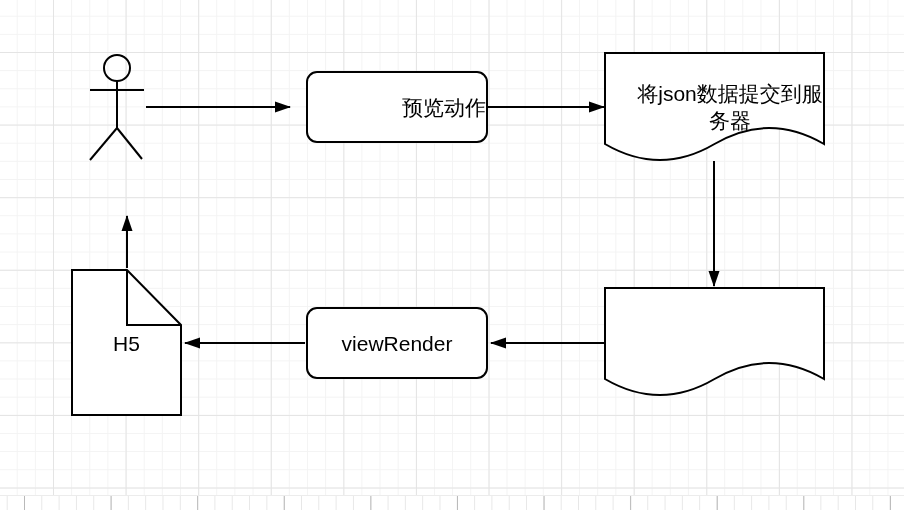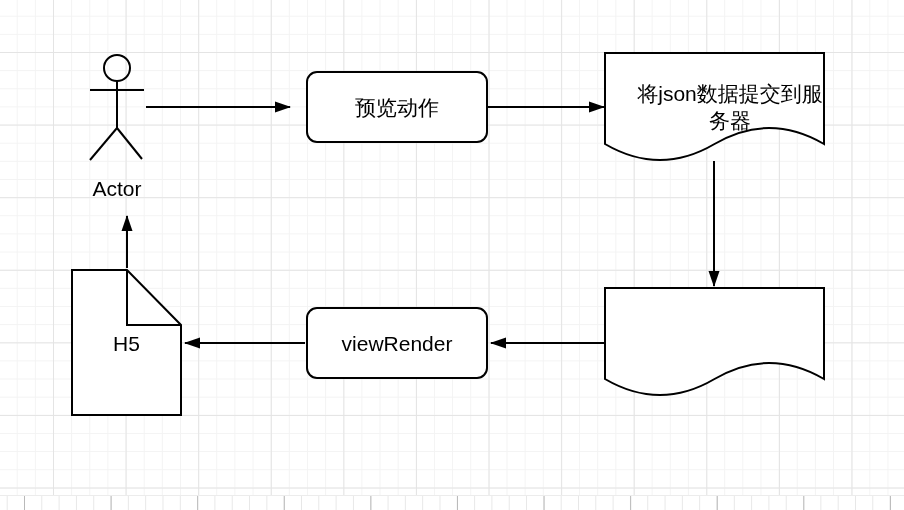--- a/index.html
+++ b/index.html
@@ -102,23 +102,22 @@
     </g>
 
     <line class="line-stroke" x1="146" y1="107" x2="290" y2="107" marker-end="url(#arrowhead)"></line>
     <line class="line-stroke" x1="488" y1="107" x2="604" y2="107" marker-end="url(#arrowhead)"></line>
     <line class="line-stroke" x1="714" y1="161" x2="714" y2="286" marker-end="url(#arrowhead)"></line>
     <line class="line-stroke" x1="604" y1="343" x2="491" y2="343" marker-end="url(#arrowhead)"></line>
     <line class="line-stroke" x1="305" y1="343" x2="185" y2="343" marker-end="url(#arrowhead)"></line>
     <line class="line-stroke" x1="127" y1="268" x2="127" y2="216" marker-end="url(#arrowhead)"></line>
   </svg>
 
-  <div class="node-label" style="left:67px; top:175px; width:100px;">Actor</div>
 
-  <div class="node-label flex-center" style="left:307px; top:72px; width:180px; height:70px;">预览动作</div>
+  <div class="node-label flex-center" style="left:307px; top:72px; width:180px; height:70px;padding-left:47px;">预览动作</div>
 
   <div class="node-label" style="left:605px; top:80px; width:250px;">将json数据提交到服
 务器</div>
 
 
   <div class="node-label flex-center" style="left:307px; top:308px; width:180px; height:70px;text-align:center;">viewRender</div>
 
   <div class="node-label" style="left:72px; top:330px; width:109px;text-align:center;">H5</div>
 
   <div class="ruler-strip"></div>

